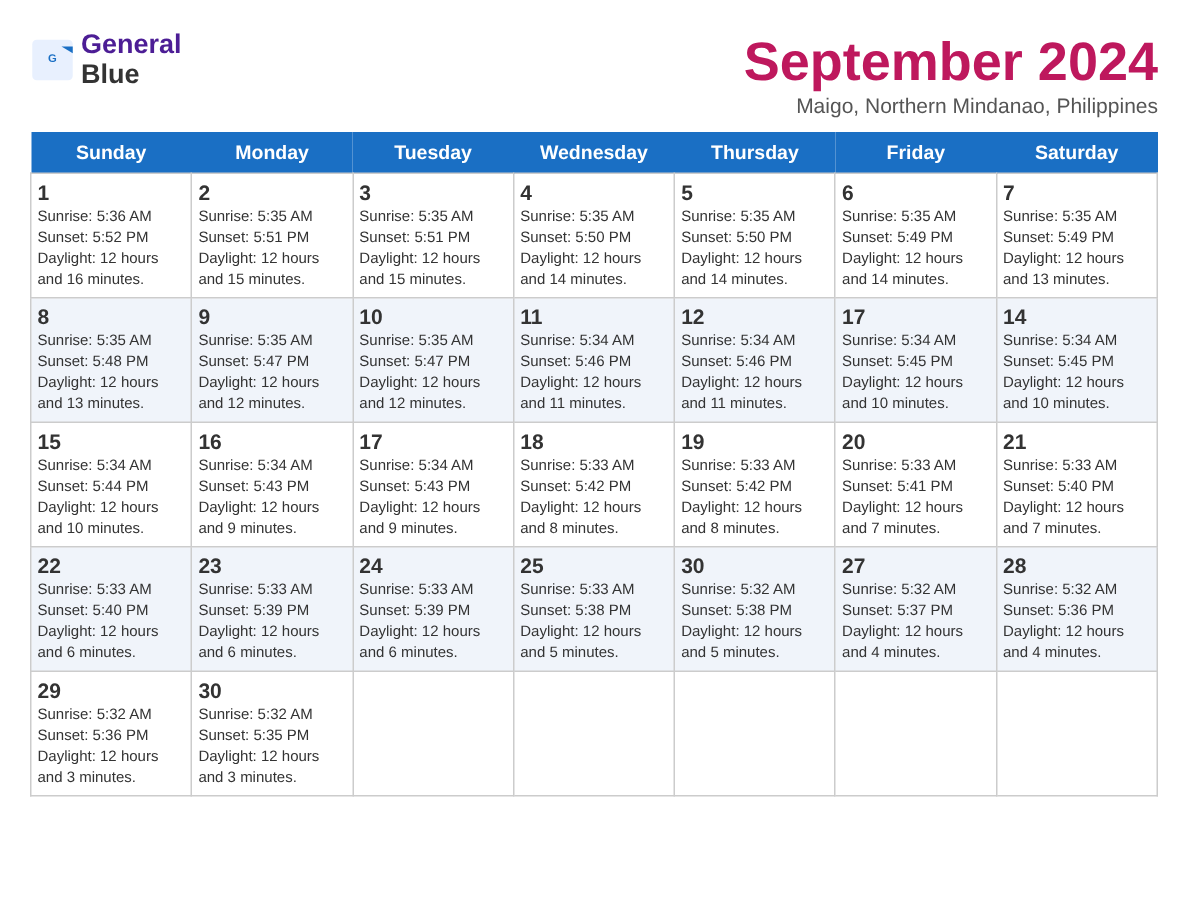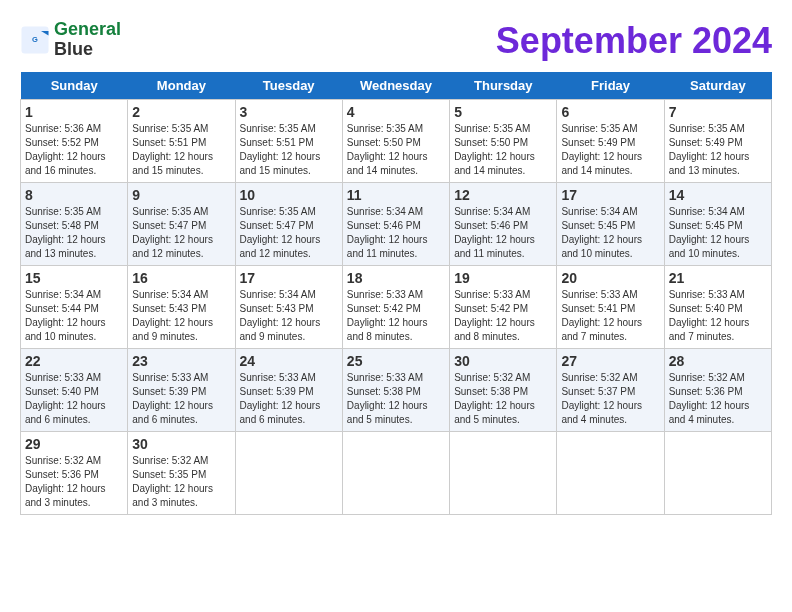--- a/index.html
+++ b/index.html
@@ -20,34 +20,34 @@
       display: flex;
       align-items: center;
     }
     .logo-text {
       font-size: 18px;
       font-weight: bold;
       color: #333;
       line-height: 1.1;
     }
     .logo-text span {
-      color: #15803d;
+      color: #4c1d95;
     }
     .logo-icon {
       width: 30px;
       height: 30px;
       margin-right: 4px;
     }
     .title-section {
       text-align: right;
     }
     .calendar-title {
       font-size: 36px;
       font-weight: bold;
-      color: #6d28d9;
+      color: #be185d;
     }
     .calendar-subtitle {
       font-size: 14px;
       color: #555;
     }
     table {
       width: 100%;
       border-collapse: collapse;
       font-size: 11px;
     }
@@ -99,20 +99,21 @@
       <text x="20" y="22" text-anchor="middle" font-size="10" font-weight="bold" fill="#1a6fc4">G</text>
       <polygon points="28,8 38,14 38,8" fill="#1a6fc4"></polygon>
     </svg>
     <div class="logo-text">
       <div><span>General</span></div>
       <div>Blue</div>
     </div>
   </div>
   <div class="title-section">
     <div class="calendar-title">September 2024</div>
+    <div class="calendar-subtitle">Maigo, Northern Mindanao, Philippines</div>
   </div>
 </div>
 
 <table>
   <thead>
     <tr>
     <th>Sunday</th>
         <th>Monday</th>
         <th>Tuesday</th>
         <th>Wednesday</th>

